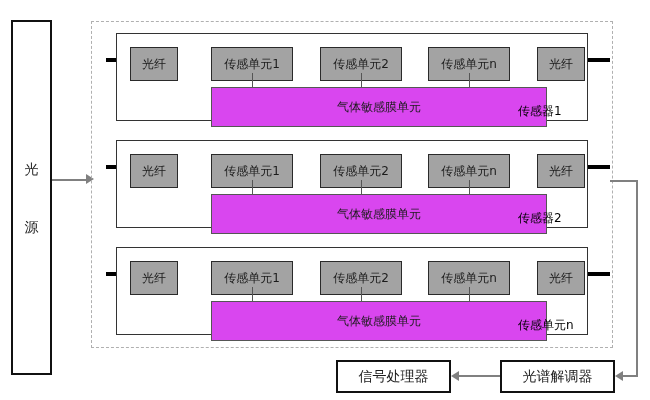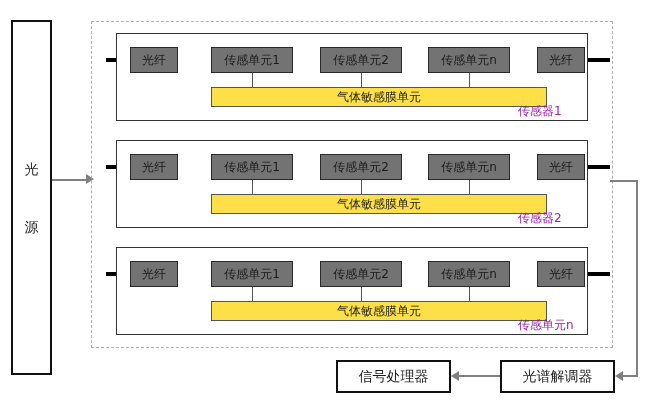--- a/index.html
+++ b/index.html
@@ -91,42 +91,42 @@
     height: 4px;
     background: #000;
   }
   .bus-line.b1 { top: 58px; }
   .bus-line.b2 { top: 165px; }
   .bus-line.b3 { top: 272px; }
 
   
   .unit-box {
     position: absolute;
-    height: 26px;
+    height: 34px;
     border: 1px solid #2a2a2a;
-    background: #737373;
+    background: #a3a3a3;
     box-sizing: border-box;
     display: flex;
     align-items: center;
     justify-content: center;
     font-size: 12px;
     color: #1b1b1b;
     white-space: nowrap;
   }
   .unit-box.fiber { width: 48px; }
   .unit-box.sense { width: 82px; }
 
   
   .gas-film {
     position: absolute;
     left: 211px;
     width: 336px;
-    height: 20px;
+    height: 40px;
     border: 1px solid #555;
-    background: #fde047;
+    background: #d946ef;
     box-sizing: border-box;
     display: flex;
     align-items: center;
     justify-content: center;
     font-size: 12px;
     color: #1b1b1b;
   }
   .gas-film.f1 { top: 87px; }
   .gas-film.f2 { top: 194px; }
   .gas-film.f3 { top: 301px; }
@@ -136,21 +136,21 @@
     position: absolute;
     width: 1px;
     background: #555;
     height: 16px;
   }
 
   
   .group-label {
     position: absolute;
     font-size: 12px;
-    color: #a21caf;
+    color: #000000;
     white-space: nowrap;
   }
   .group-label.l1 { left: 518px; top: 103px; }
   .group-label.l2 { left: 518px; top: 210px; }
   .group-label.l3 { left: 518px; top: 317px; }
 
   
   .bottom-box {
     position: absolute;
     height: 33px;

